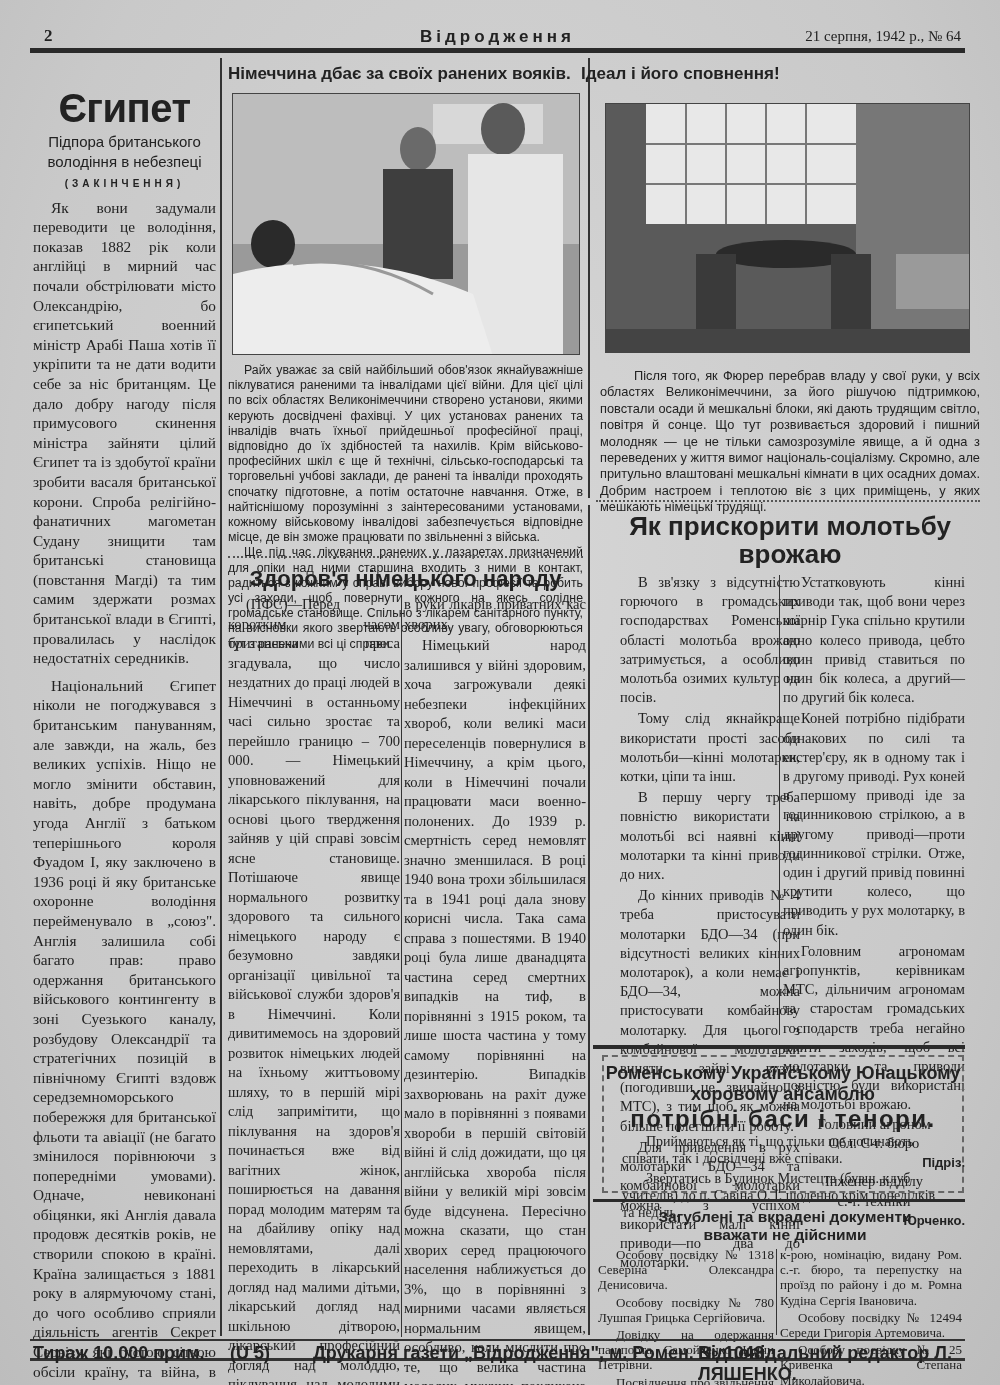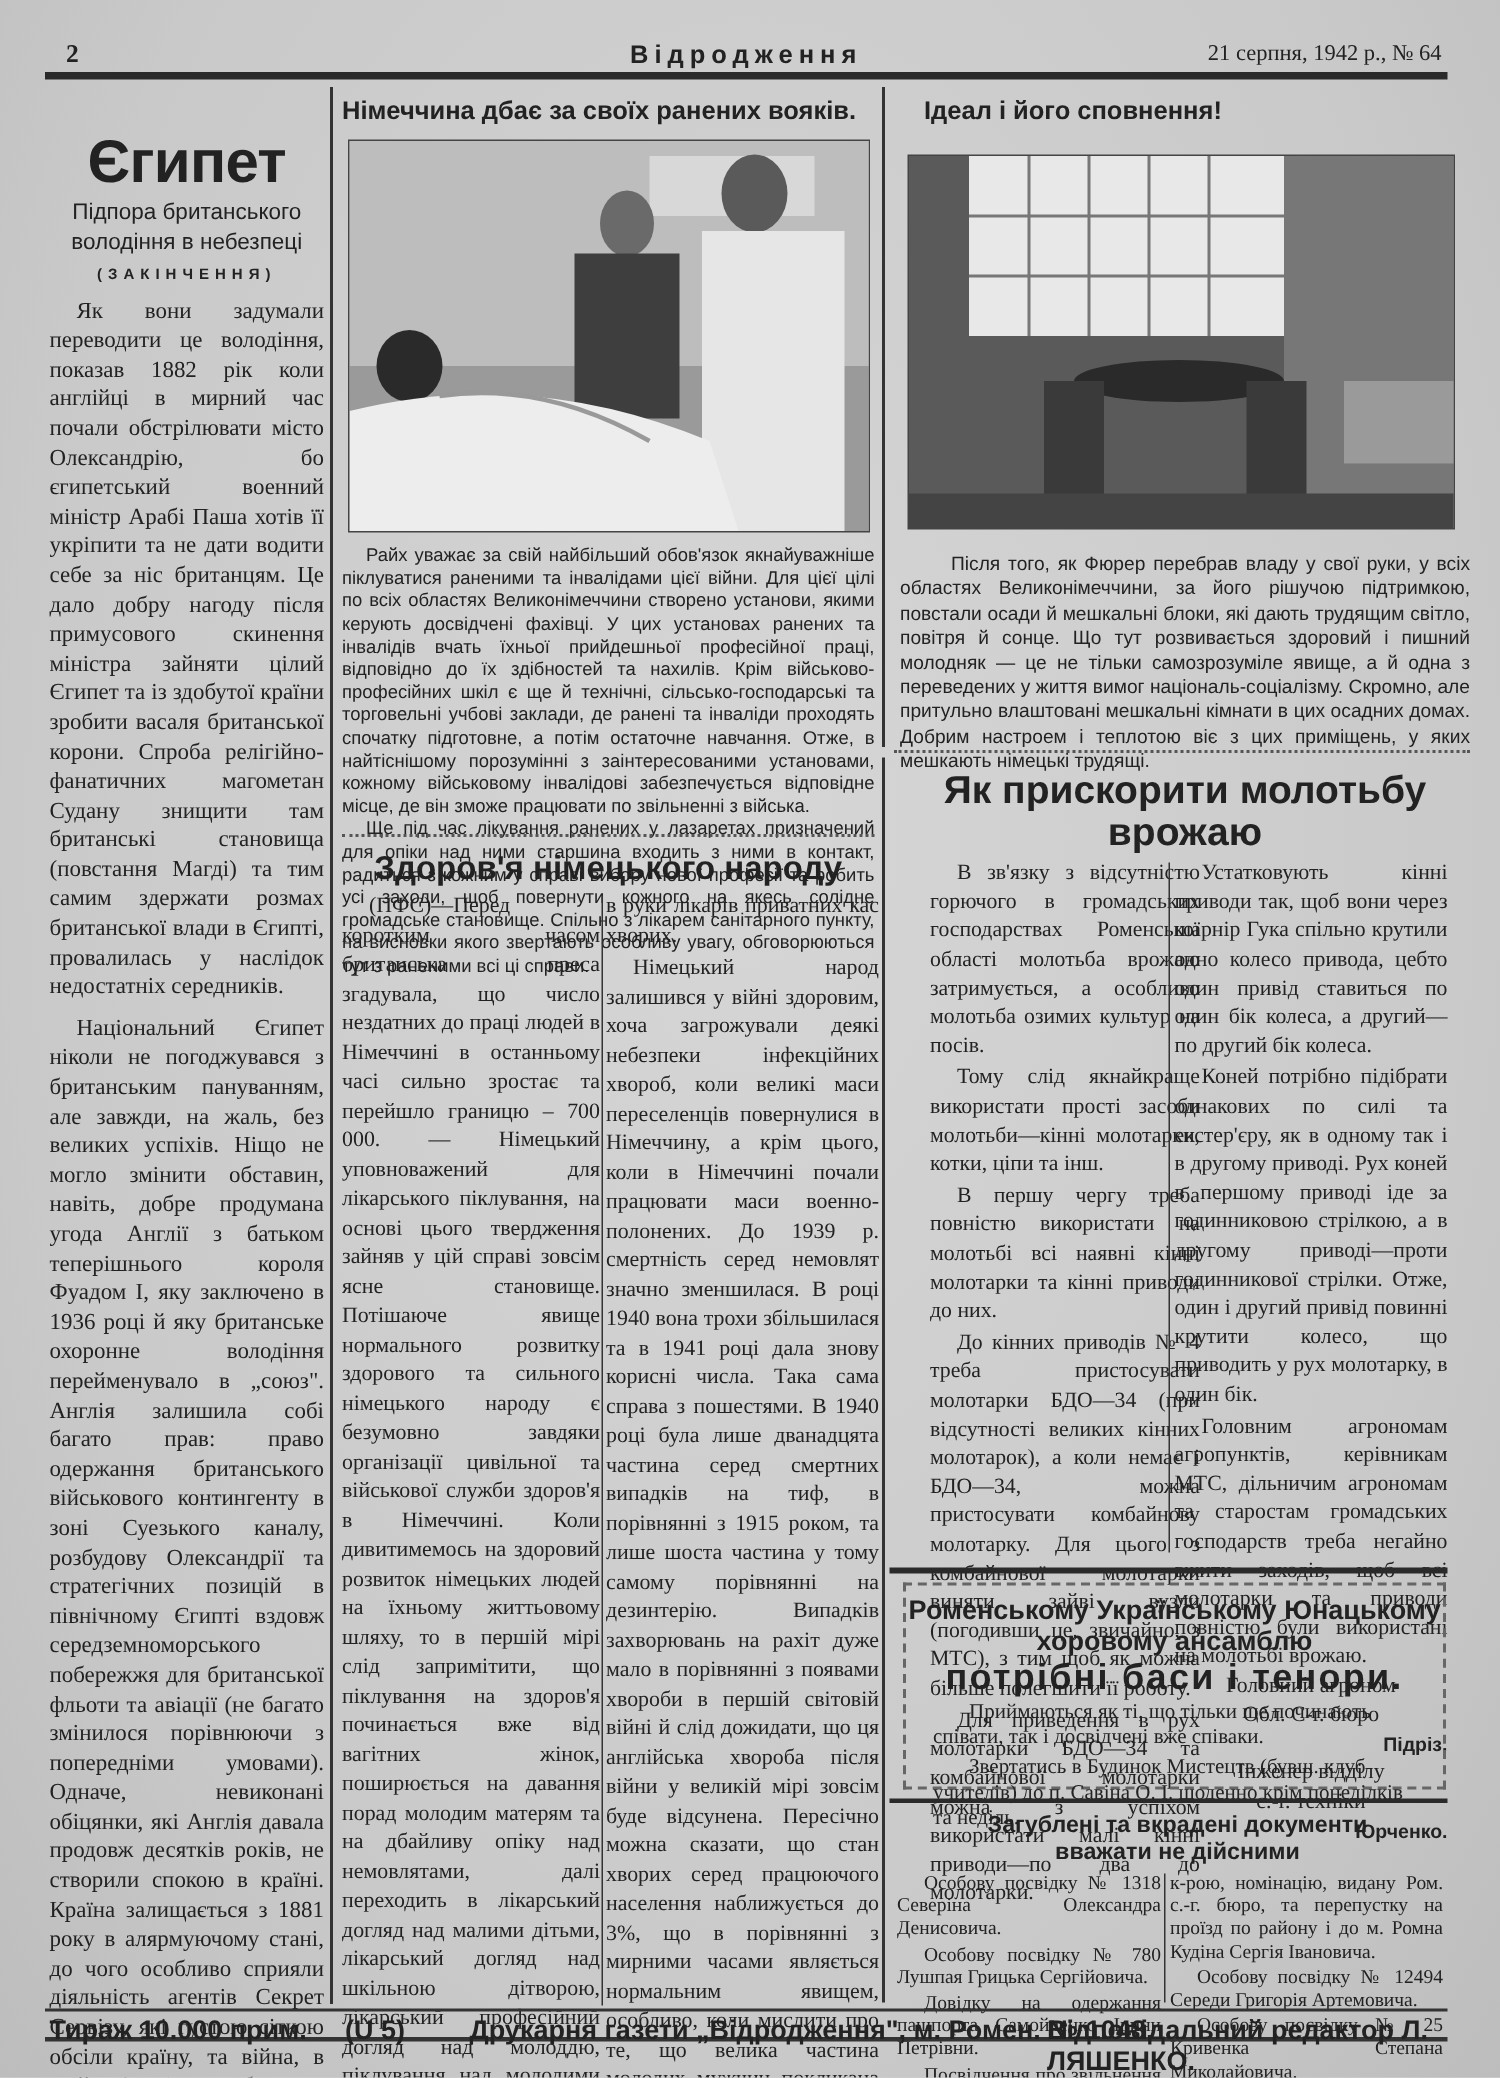--- a/index.html
+++ b/index.html
@@ -84,21 +84,21 @@
     </svg>
   </div>
   <div class="caption" style="left:228px; top:363px; width:355px;">
     <p>Райх уважає за свій найбільший обов'язок якнайуважніше піклуватися раненими та інвалідами цієї війни. Для цієї цілі по всіх областях Великонімеччини створено установи, якими керують досвідчені фахівці. У цих установах ранених та інвалідів вчать їхньої прийдешньої професійної праці, відповідно до їх здібностей та нахилів. Крім військово-професійних шкіл є ще й технічні, сільсько-господарські та торговельні учбові заклади, де ранені та інваліди проходять спочатку підготовне, а потім остаточне навчання. Отже, в найтіснішому порозумінні з заінтересованими установами, кожному військовому інвалідові забезпечується відповідне місце, де він зможе працювати по звільненні з війська.</p>
     <p>Ще під час лікування ранених у лазаретах призначений для опіки над ними старшина входить з ними в контакт, радиться з кожним у справі вибору нової професії та робить усі заходи, щоб повернути кожного на якесь солідне громадське становище. Спільно з лікарем санітарного пункту, на висновки якого звертають особливу увагу, обговорюються тут з раненими всі ці справи.</p>
   </div>
   <div class="wavy" style="left:228px; top:556px; width:355px;"></div>
 
   <div class="vrule" style="left:588px; top:58px; height:440px;"></div>
 
-  <div class="photo-title" style="left:616px; top:64px; width:385px;">Ідеал і його сповнення!</div>
+  <div class="photo-title" style="left:581px; top:64px; width:385px;">Ідеал і його сповнення!</div>
   <div class="photo" style="left:605px; top:103px; width:365px; height:250px;">
     <svg width="365" height="250" viewBox="0 0 365 250">
       <rect width="365" height="250" fill="#5a5a5a"></rect>
       <rect x="40" y="0" width="210" height="120" fill="#e8e8e8"></rect>
       <g stroke="#777" stroke-width="2">
         <line x1="80" y1="0" x2="80" y2="120"></line>
           <line x1="120" y1="0" x2="120" y2="120"></line>
         <line x1="160" y1="0" x2="160" y2="120"></line>
           <line x1="200" y1="0" x2="200" y2="120"></line>
         <line x1="40" y1="40" x2="250" y2="40"></line>

